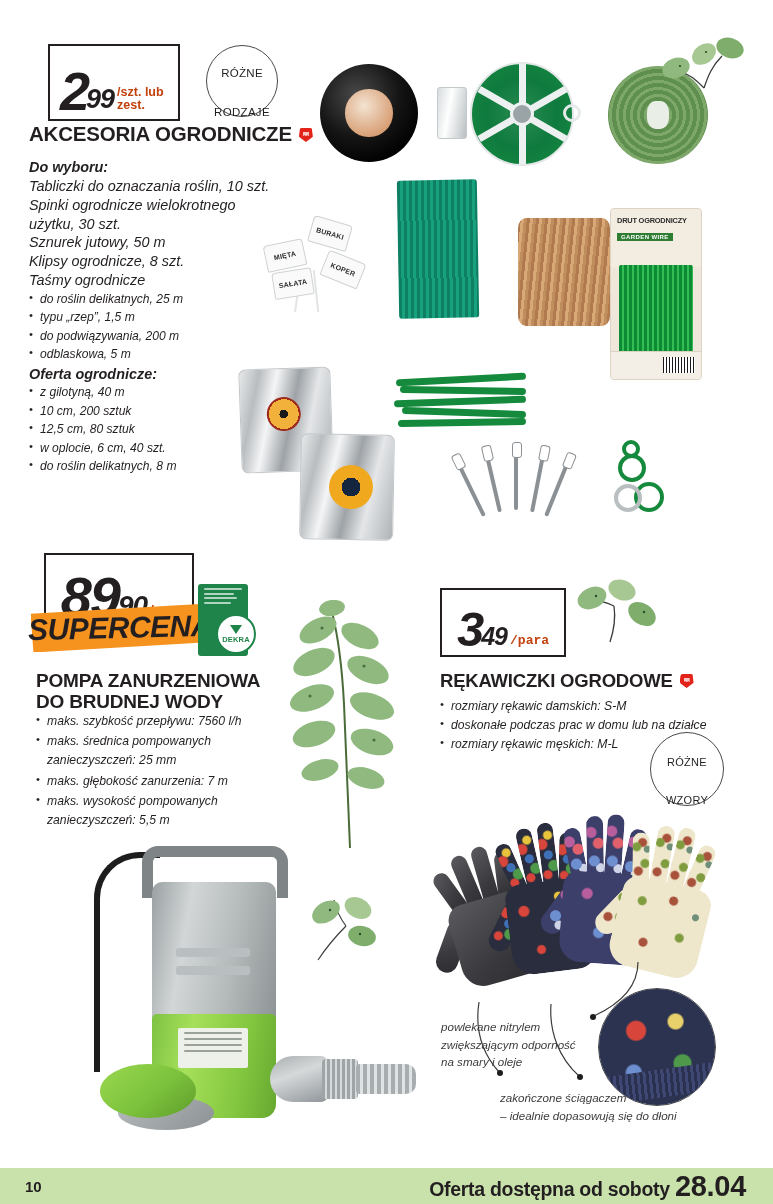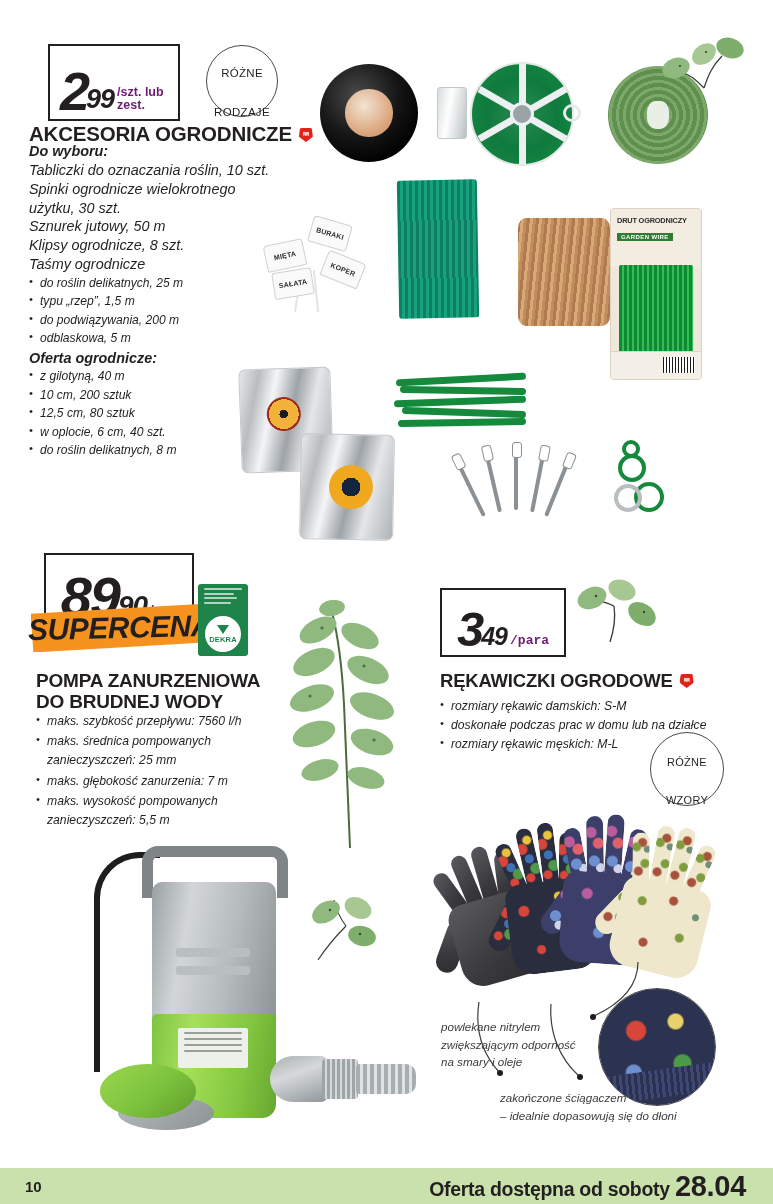--- a/index.html
+++ b/index.html
@@ -23,21 +23,21 @@
   .price-main {
     font-weight: 700; font-style: italic;
     color: #231f20; line-height: .82;
     letter-spacing: -2px;
   }
   .price-cents {
     font-weight: 700; font-style: italic; color: #231f20;
     line-height: 1; letter-spacing: -1px;
   }
   .price-unit {
-    font-weight: 700; color: #701a75;
+    font-weight: 700; color: #c2410c;
     line-height: 1; padding-bottom: 2px;
   }
   .pb1 { left: 48px; top: 44px; width: 132px; height: 77px; }
   .pb1 .price-main { font-size: 54px; }
   .pb1 .price-cents { font-size: 27px; margin-left: -2px; }
   .pb1 .price-unit { font-size: 12.5px; margin-left: 3px; }
   .pb2 { left: 44px; top: 553px; width: 150px; height: 75px; }
   .pb2 .price-main { font-size: 56px; }
   .pb2 .price-cents { font-size: 28px; margin-left: -1px; }
   .pb2 .price-unit { font-size: 14px; margin-left: 3px; }
@@ -98,21 +98,21 @@
   .desc { position: absolute; color: #231f20; font-style: italic; }
   .desc .lead { font-weight: 600; font-style: italic; }
   .desc .line { display: block; }
   .desc ul { list-style: none; }
   .desc li { position: relative; padding-left: 11px; }
   .desc li::before {
     content: "•"; position: absolute; left: 0; top: -1px; font-size: 11px;
   }
 
   .d1 {
-    left: 29px; top: 142px; width: 258px; font-size: 14.4px; line-height: 1.31;
+    left: 29px; top: 158px; width: 258px; font-size: 14.4px; line-height: 1.31;
   }
   .d1 .lead { font-size: 14.4px; }
   .d1 ul li { font-size: 12.1px; line-height: 1.52; }
   .d1 .sub-head { font-size: 14.4px; font-weight: 600; display: block; margin-top: 1px; }
 
   .d2 { left: 36px; top: 712px; width: 235px; font-size: 12.2px; line-height: 1.55; }
   .d2 li { margin-bottom: 1.5px; }
   .d2 li .cont { display: block; padding-left: 0; }
 
   .d3 { left: 440px; top: 697px; width: 290px; font-size: 12.2px; line-height: 1.56; }
@@ -151,21 +151,21 @@
   .dekra .lines { width: 38px; }
   .dekra .lines i {
     display: block; height: 2px; background: rgba(255,255,255,.65);
     margin-bottom: 2.5px; border-radius: 1px;
   }
   .dekra .lines i:nth-child(1){ width: 100%; }
   .dekra .lines i:nth-child(2){ width: 78%; }
   .dekra .lines i:nth-child(3){ width: 88%; }
   .dekra .lines i:nth-child(4){ width: 70%; }
   .dekra .seal {
-    position: absolute; left: 5px; bottom: 2px; width: 40px; height: 40px;
+    position: absolute; left: 18px; bottom: 2px; width: 40px; height: 40px;
     background: #fff; border-radius: 50%; border: 2.5px solid #1e8449;
     display: flex; flex-direction: column; align-items: center; justify-content: center;
   }
   .dekra .seal .tri {
     width: 0; height: 0; border-left: 6px solid transparent;
     border-right: 6px solid transparent; border-top: 9px solid #1e8449; margin-bottom: 1px;
   }
   .dekra .seal .nm { font-size: 7.5px; font-weight: 700; color: #1e8449; letter-spacing: .2px; }
 
   

